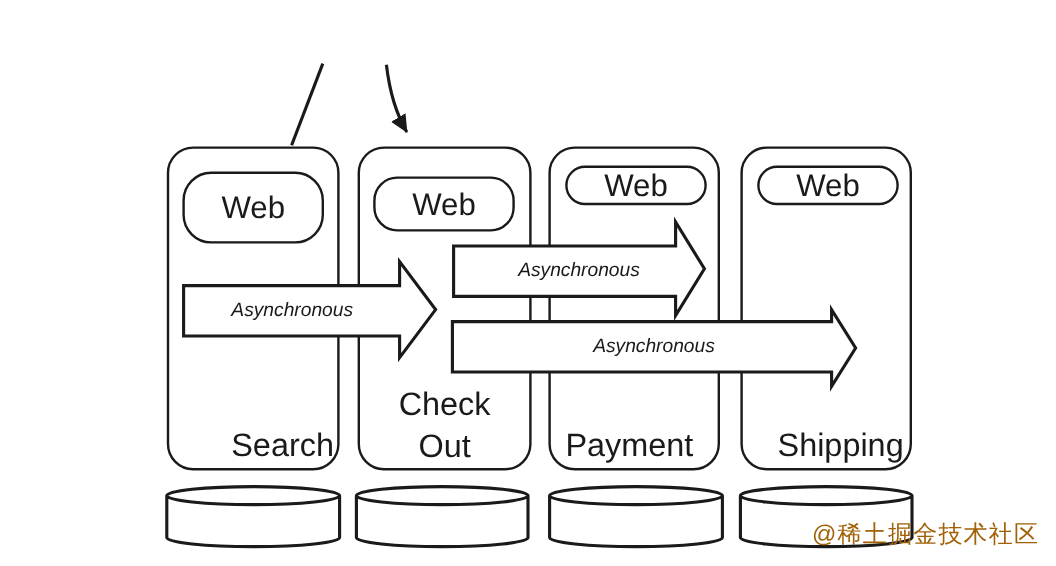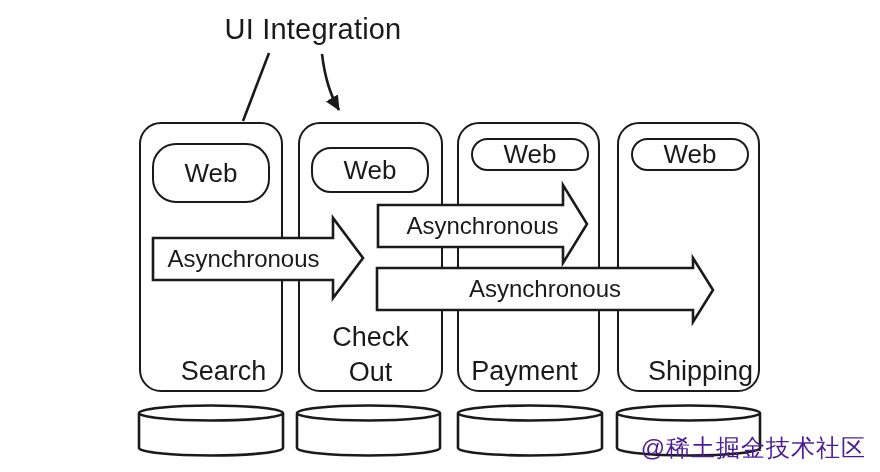--- a/index.html
+++ b/index.html
@@ -28,39 +28,38 @@
   .svc-label {
     position:absolute; text-align:center; font-size:27px; line-height:35px;
   }
   .svc-label .inner { width:100px; margin:3px auto; }
   .overlay {
     position:absolute; left:0; top:0; width:880px; height:472px;
     pointer-events:none;
   }
   .arrow-label {
     position:absolute; display:flex; align-items:center; justify-content:center;
-    font-size:24px; pointer-events:none;
+    font-size:16px; pointer-events:none;font-style:italic;
   }
   .watermark {
     position:absolute; right:14px; top:432px; width:300px;
-    text-align:right; font-size:24px; color:#4c1d95; letter-spacing:1px;
+    text-align:right; font-size:20px; color:#a16207; letter-spacing:1px;
   }
 </style>
 </head>
 <body>
 
 <div class="canvas">
 
-  <div class="diagram-title">UI Integration</div>
 
   <div class="service-box" style="left:139px; width:144px;">
     <div class="web-pill" style="left:11px; top:19px; width:118px; height:60px; border-radius:24px;">
       <span>Web</span>
     </div>
-    <div class="svc-label" style="left:0; top:230px; width:165px;">Search</div>
+    <div class="svc-label" style="left:12px; top:230px; width:165px;">Search</div>
   </div>
 
   <div class="service-box" style="left:298px; width:145px;">
     <div class="web-pill" style="left:11px; top:23px; width:118px; height:46px; border-radius:20px;">
       <span>Web</span>
     </div>
     <div class="svc-label" style="left:0; top:193px; width:141px;">
       <div class="inner">Check Out</div>
     </div>
   </div>

